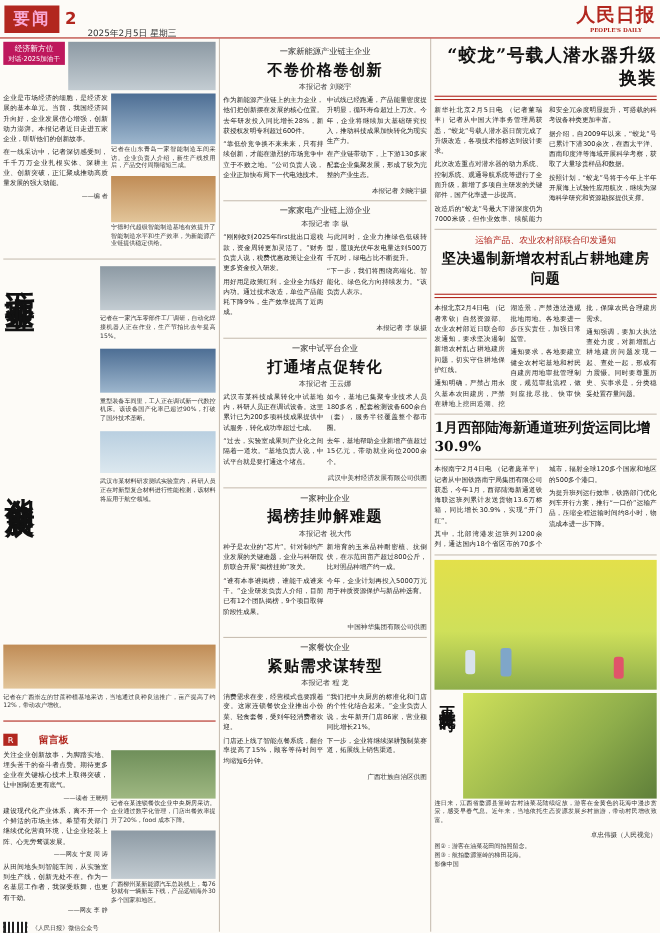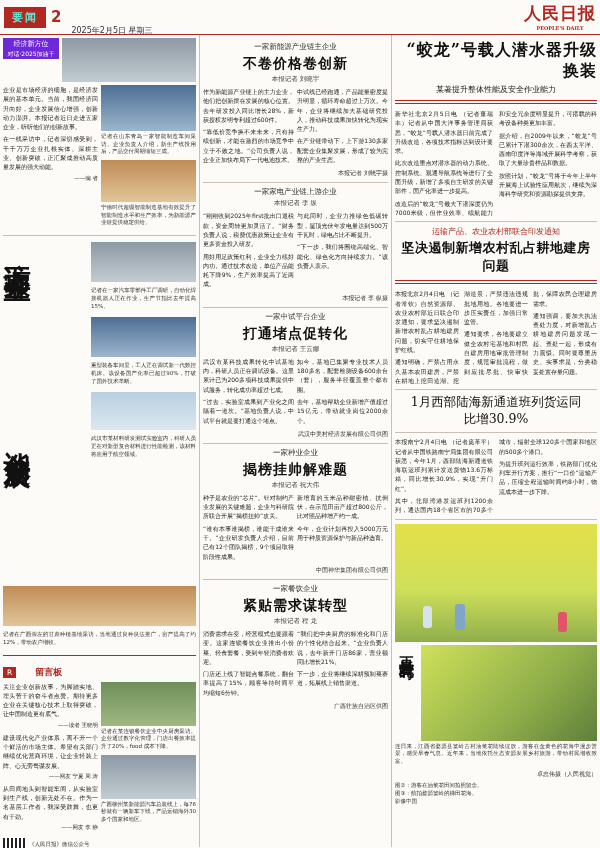--- a/index.html
+++ b/index.html
@@ -8,21 +8,21 @@
     background:#fdfbf7;
     font-family:"DejaVu Sans","Liberation Sans",sans-serif;
     color:#111;
     overflow:hidden;
   }
   .page{position:relative;width:600px;height:848px;box-sizing:border-box;padding:0;}
 
   
   .masthead{position:relative;height:34px;border-bottom:1px solid #b2271f;display:flex;align-items:center;}
   .sec-badge{
-    background:#b2271f;color:#5eead4;font-weight:bold;font-size:11px;
+    background:#b2271f;color:#f9a8d4;font-weight:bold;font-size:15px;
     padding:3px 8px;margin-left:4px;letter-spacing:2px;
   }
   .sec-num{color:#b2271f;font-weight:bold;font-size:15px;margin-left:5px;}
   .sec-date{font-size:8px;color:#333;margin-left:10px;margin-top:27px;}
   .logo{
     position:absolute;right:4px;top:2px;
     color:#b2271f;font-weight:bold;font-size:17px;letter-spacing:1px;
     font-family:"DejaVu Serif","Liberation Serif",serif;
   }
   .logo .sub{display:block;font-size:5px;letter-spacing:0;text-align:center;color:#b2271f;}
@@ -38,21 +38,21 @@
     text-justify:inter-ideograph;margin:0 0 3px;
   }
   .caption{font-size:5.5px;line-height:1.4;color:#333;margin:2px 0 4px;text-align:justify;}
   .rule{height:1px;background:#c9bfb3;margin:4px 0;}
   .rule-red{height:1px;background:#b2271f;margin:4px 0;}
   .dbl-rule{border-top:1px solid #b2271f;border-bottom:1px solid #b2271f;height:2px;margin:5px 0;}
 
   
   .a-head{display:flex;gap:3px;align-items:flex-start;}
   .a-badge{
-    background:#6d28d9;color:#fff;font-size:7px;line-height:1.25;
+    background:#be185d;color:#fff;font-size:7px;line-height:1.25;
     padding:2px 3px;width:56px;box-sizing:border-box;text-align:center;
   }
   .a-topgrid{display:flex;gap:3px;margin-top:3px;}
   .a-topgrid .col{flex:1;}
   .photo{background:#b9c6bb;position:relative;overflow:hidden;}
   .ph-sky{background:linear-gradient(#b9cfe0,#dce8ef);}
   .ph-green{background:linear-gradient(#6f8f5a,#9fb882);}
   .ph-ind{background:linear-gradient(#8d9aa4,#c3ccd2);}
   .ph-warm{background:linear-gradient(#c08c56,#e2c59a);}
   .ph-blue{background:linear-gradient(#4d6e94,#9db6cd);}
@@ -86,21 +86,21 @@
     font-weight:bold;font-size:16px;text-align:right;letter-spacing:1px;color:#111;margin:2px 0;
   }
   .c-sub{font-size:8px;text-align:center;color:#222;margin:2px 0 4px;}
   .c-head2{
     font-family:"DejaVu Serif","Liberation Serif",serif;
     font-weight:bold;font-size:13px;text-align:center;letter-spacing:0.5px;color:#111;margin:2px 0;
   }
   .c-shoulder{font-size:8px;text-align:center;color:#b2271f;margin:3px 0 1px;}
   .c-head3{
     font-family:"DejaVu Serif","Liberation Serif",serif;
-    font-weight:normal;font-size:12.5px;text-align:center;color:#111;margin:3px 12px;
+    font-weight:bold;font-size:12.5px;text-align:left;color:#111;margin:3px 0;
   }
   .two-col{column-count:2;column-gap:6px;}
   .three-col{column-count:3;column-gap:5px;}
   .vtitle-small{
     writing-mode:vertical-rl;text-orientation:upright;
     font-family:"DejaVu Serif","Liberation Serif",serif;
     font-weight:bold;font-size:15px;letter-spacing:2px;color:#111;
   }
   .footnote{font-size:5.5px;color:#333;line-height:1.45;text-align:justify;}
 </style>
@@ -296,21 +296,20 @@
           </div>
         </div>
         <div class="sign-r">广西壮族自治区供图</div>
       </div>
     </div>
 
     <div class="zoneC">
 
       <div>
         <div class="c-head1">“蛟龙”号载人潜水器升级换装</div>
-        <div class="c-sub">某著提升整体性能及安全作业能力</div>
         <div class="dbl-rule"></div>
         <div class="two-col">
           <p class="para">新华社北京2月5日电 （记者董瑞丰）记者从中国大洋事务管理局获悉，“蛟龙”号载人潜水器日前完成了升级改造，各项技术指标达到设计要求。</p>
           <p class="para">此次改造重点对潜水器的动力系统、控制系统、观通导航系统等进行了全面升级，新增了多项自主研发的关键部件，国产化率进一步提高。</p>
           <p class="para">改造后的“蛟龙”号最大下潜深度仍为7000米级，但作业效率、续航能力和安全冗余度明显提升，可搭载的科考设备种类更加丰富。</p>
           <p class="para">据介绍，自2009年以来，“蛟龙”号已累计下潜300余次，在西太平洋、西南印度洋等海域开展科学考察，获取了大量珍贵样品和数据。</p>
           <p class="para">按照计划，“蛟龙”号将于今年上半年开展海上试验性应用航次，继续为深海科学研究和资源勘探提供支撑。</p>
         </div>
       </div>
 

